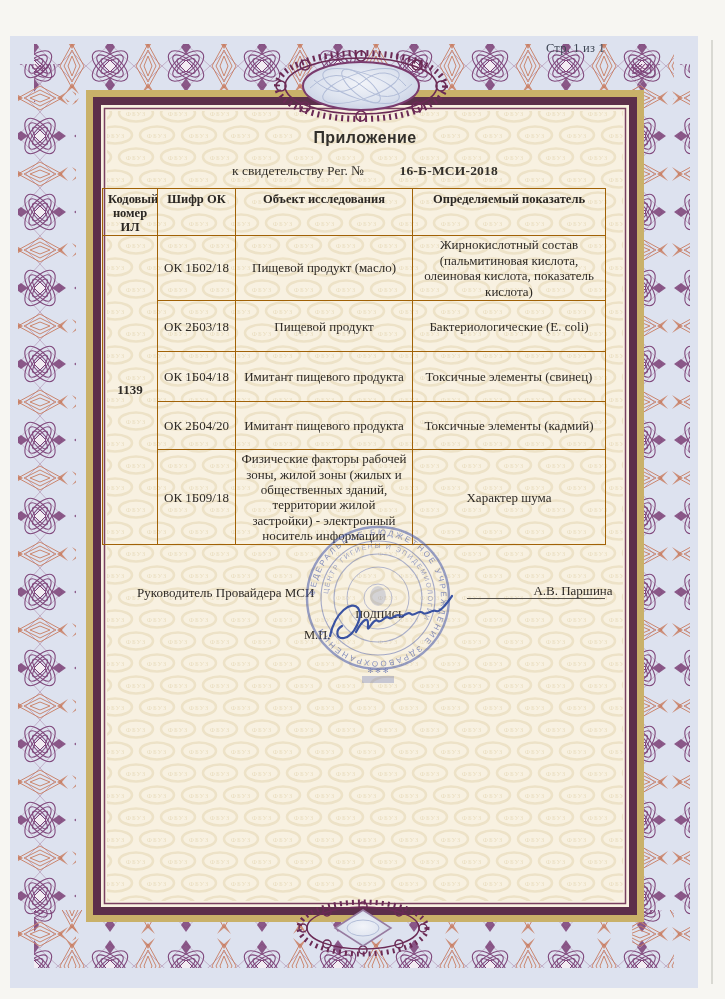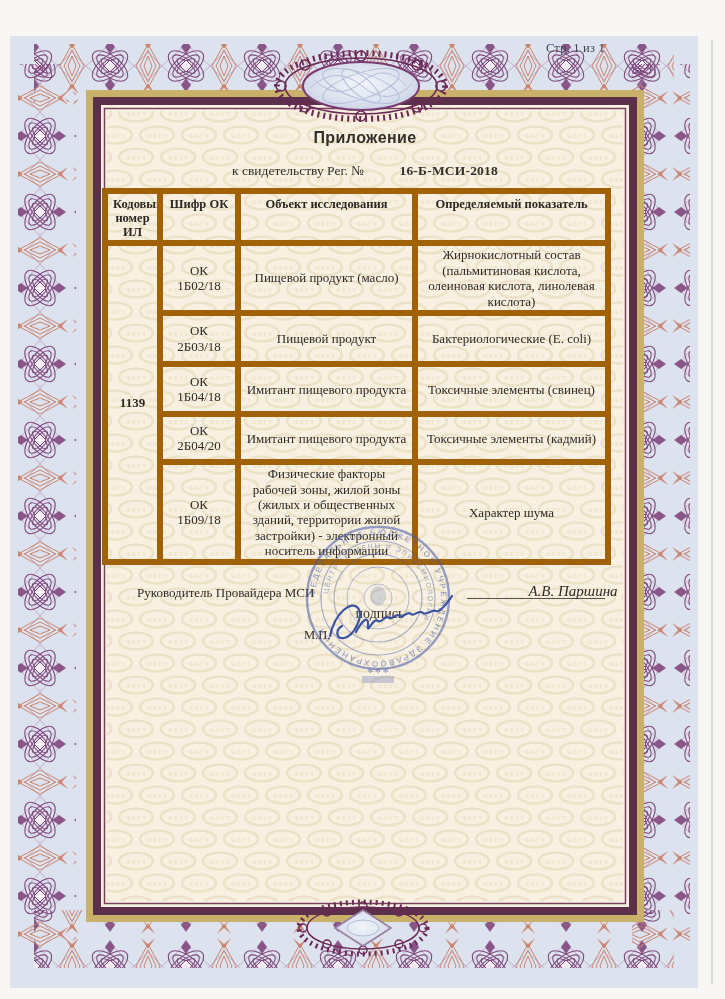--- a/index.html
+++ b/index.html
@@ -32,38 +32,38 @@
     font-size:13.5px;color:#33302b;
   }
   .subtitle b{letter-spacing:.2px;margin-left:32px;}
 
   table.results{
     position:absolute;left:92px;top:152px;width:503px;
     border-collapse:collapse;table-layout:fixed;
     font-size:13px;line-height:1.2;color:#2e2a26;
   }
   table.results th,table.results td{
-    border:6px solid #a16207;padding:1px 5px;text-align:center;
+    border:1px solid #a16207;padding:1px 5px;text-align:center;
     vertical-align:middle;overflow:hidden;
   }
   table.results th{
     font-size:12.5px;line-height:1.12;vertical-align:top;padding-top:3px;
     font-weight:bold;color:#2b2723;
   }
   th.h-col1{text-align:left;padding-left:4px;}
   tr.hrow{height:41px;}
   tr.r0{height:60px;} tr.r1{height:51px;} tr.r2{height:50px;}
   tr.r3{height:48px;} tr.r4{height:92px;line-height:1.18;}
   td.vtop{vertical-align:top;padding-top:2px;}
   td.labcode{font-weight:bold;}
 
   .sig-role{position:absolute;left:127px;top:549px;font-size:13px;}
   .sig-caption{position:absolute;left:325px;top:570px;width:90px;text-align:center;font-size:14px;color:#3a362f;}
   .sig-line{position:absolute;left:457px;top:547px;width:138px;height:15px;border-bottom:1px solid #55514a;}
-  .sig-name{position:absolute;left:518px;top:547px;width:90px;font-size:15px;text-align:center;font-style:italic;}
+  .sig-name{position:absolute;left:518px;top:547px;width:90px;font-size:13px;text-align:center;}
   .sig-mp{position:absolute;left:294px;top:592px;font-size:12.5px;}
 </style>
 </head>
 <body>
 
 <div class="paper">
 
   <svg class="art" viewBox="0 0 688 952" aria-hidden="true">
     <defs>
       <radialGradient id="silver" cx="50%" cy="45%" r="65%">
@@ -193,21 +193,21 @@
           <tr class="hrow">
         <th class="h-col1">Кодовый номер ИЛ</th>
         <th>Шифр ОК</th>
         <th>Объект исследования</th>
         <th>Определяемый показатель</th>
       </tr>
       <tr class="r0">
         <td class="labcode" rowspan="5">1139</td>
         <td>ОК 1Б02/18</td>
         <td>Пищевой продукт (масло)</td>
-        <td>Жирнокислотный состав (пальмитиновая кислота, олеиновая кислота, линолевая кислота)</td>
+        <td>Жирнокислотный состав (пальмитиновая кислота, олеиновая кислота, показатель кислота)</td>
       </tr>
       <tr class="r1">
         <td>ОК 2Б03/18</td>
         <td class="vtop">Пищевой продукт</td>
         <td>Бактериологические (E. coli)</td>
       </tr>
       <tr class="r2">
         <td>ОК 1Б04/18</td>
         <td class="vtop">Имитант пищевого продукта</td>
         <td>Токсичные элементы (свинец)</td>

